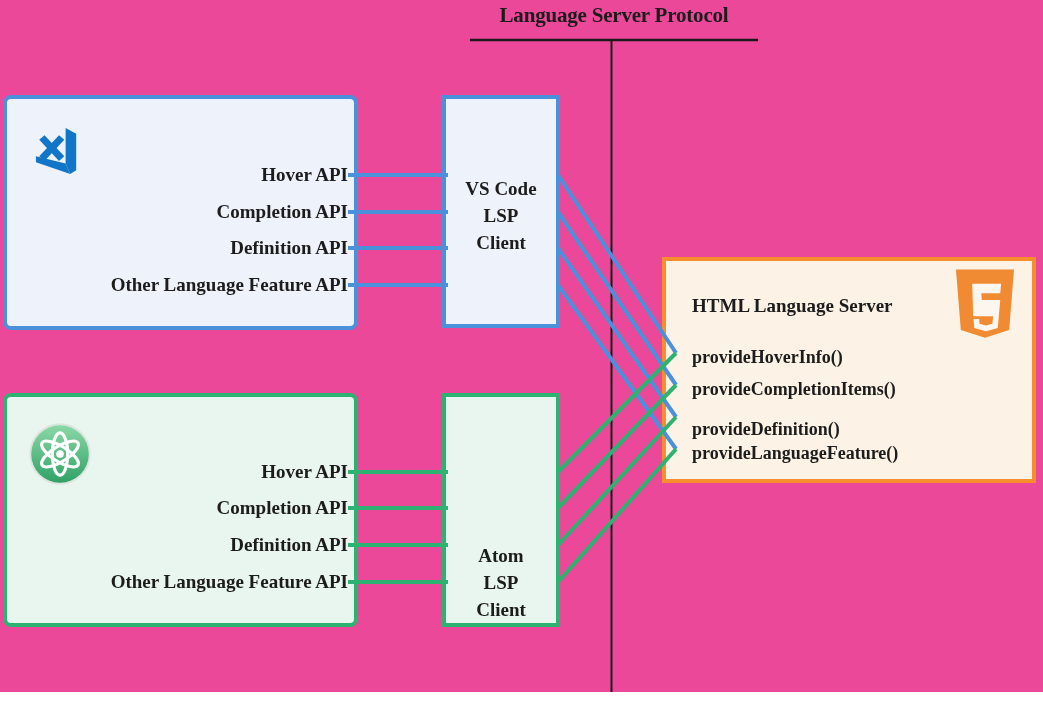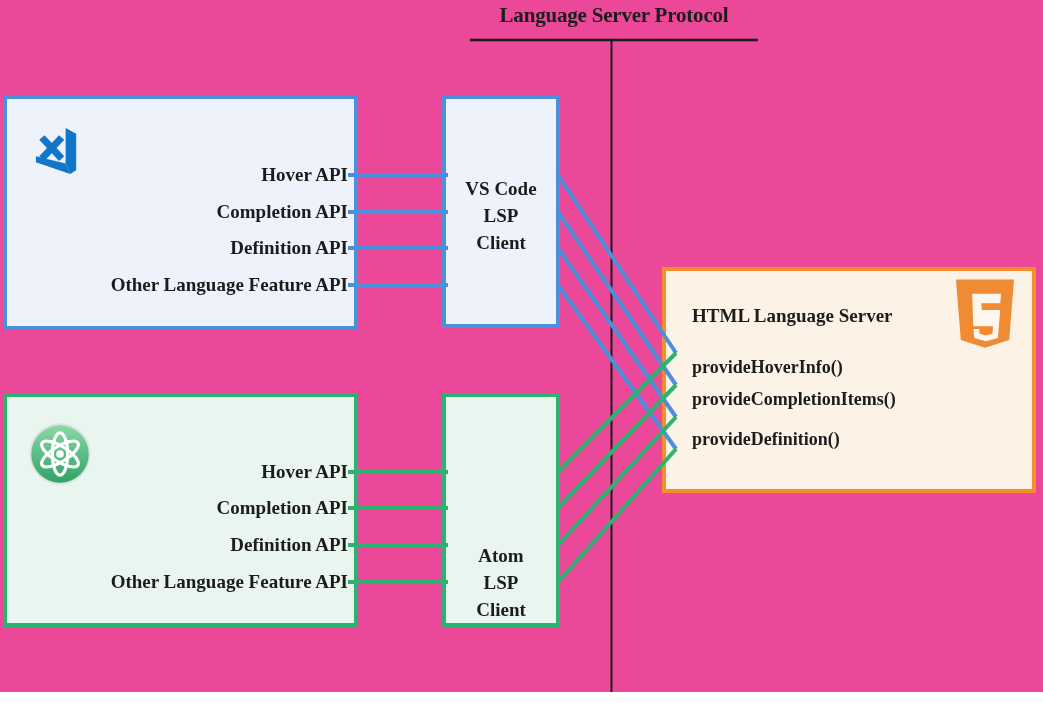--- a/index.html
+++ b/index.html
@@ -15,36 +15,36 @@
     font-family:Liberation Serif, serif;color:var(--ink);overflow:hidden;
   }
   .title{
     position:absolute;left:470px;top:3px;width:288px;text-align:center;
     font-size:21px;font-weight:bold;white-space:nowrap;letter-spacing:-0.2px;
   }
   .box{position:absolute;box-sizing:border-box;border:4px solid;}
   .box.blue{border-color:var(--blue);background:var(--blue_fill);}
   .box.green{border-color:var(--green);background:var(--green_fill);}
   .box.orange{border-color:var(--orange);background:var(--orange_fill);}
-  .editor{left:3px;width:355px;}
+  .editor{left:3px;width:355px;border-radius:8px;}
   #vscode-box{top:95px;height:235px;}
   #atom-box{top:393px;height:234px;}
   .client{
     left:442px;width:118px;display:flex;flex-direction:column;
     align-items:center;justify-content:center;text-align:center;
     font-weight:bold;font-size:19px;line-height:27px;padding-top:8px;
   }
   #vscode-client{top:95px;height:233px;}
   #atom-client{top:393px;height:234px;justify-content:flex-end;}
   .api-label{
     position:absolute;right:6px;transform:translateY(-50%);
     font-weight:bold;font-size:19px;white-space:nowrap;color:var(--ink);
   }
   .logo{position:absolute;}
-  #server-box{left:662px;top:257px;width:374px;height:226px;margin-top:10px;}
+  #server-box{left:662px;top:257px;width:374px;height:226px;}
   .server-title{position:absolute;left:26px;top:34px;font-size:19px;font-weight:bold;white-space:nowrap;}
   .method{
     position:absolute;left:26px;transform:translateY(-50%);
     font-size:18px;font-weight:bold;white-space:nowrap;
   }
   #m0{top:96px;} #m1{top:128px;} #m2{top:168px;} #m3{top:192px;}
   .overlay{position:absolute;left:0;top:0;pointer-events:none;}
 </style>
 </head>
 <body>
@@ -106,20 +106,21 @@
   <div class="box orange" id="server-box">
     <div class="server-title">HTML Language Server</div>
     <svg class="logo" style="left:286px;top:7px" width="66" height="72" viewBox="0 0 100 100" preserveAspectRatio="none">
       <polygon points="6,2 94,2 86.6,86 50,97 13.4,86" fill="var(--html5_logo)"></polygon>
       <path fill="#fdf6ef" d="M30.6,22 L74.4,22 L73.1,35 L44.3,35 L45.3,44.6 L73.1,44.6 L69.4,83.4
         L51.6,88 L33.8,83.4 L32.6,70.9 L41.2,70.9 L41.8,77.3 L51.5,79.7 L61.2,77.3 L62.2,67 L32.2,67 Z"></path>
     </svg>
     <div class="method" id="m1">provideCompletionItems()</div>
     <div class="method" id="m0">provideHoverInfo()</div>
     <div class="method" id="m2">provideDefinition()</div>
+    <div class="method" id="m3">provideLanguageFeature()</div>
   </div>
 
   <svg class="overlay" width="1043" height="711" viewBox="0 0 1043 711">
 
     <line x1="470" y1="40" x2="758" y2="40" stroke="var(--protocol_line)" stroke-width="2.5"></line>
     <line x1="611.5" y1="41" x2="611.5" y2="707" stroke="var(--protocol_line)" stroke-width="2"></line>
     <line x1="558" y1="707.5" x2="662" y2="707.5" stroke="var(--protocol_line)" stroke-width="3"></line>
 
     <g stroke="var(--blue)" stroke-width="4">
       <line x1="348" y1="175" x2="448" y2="175"></line>

